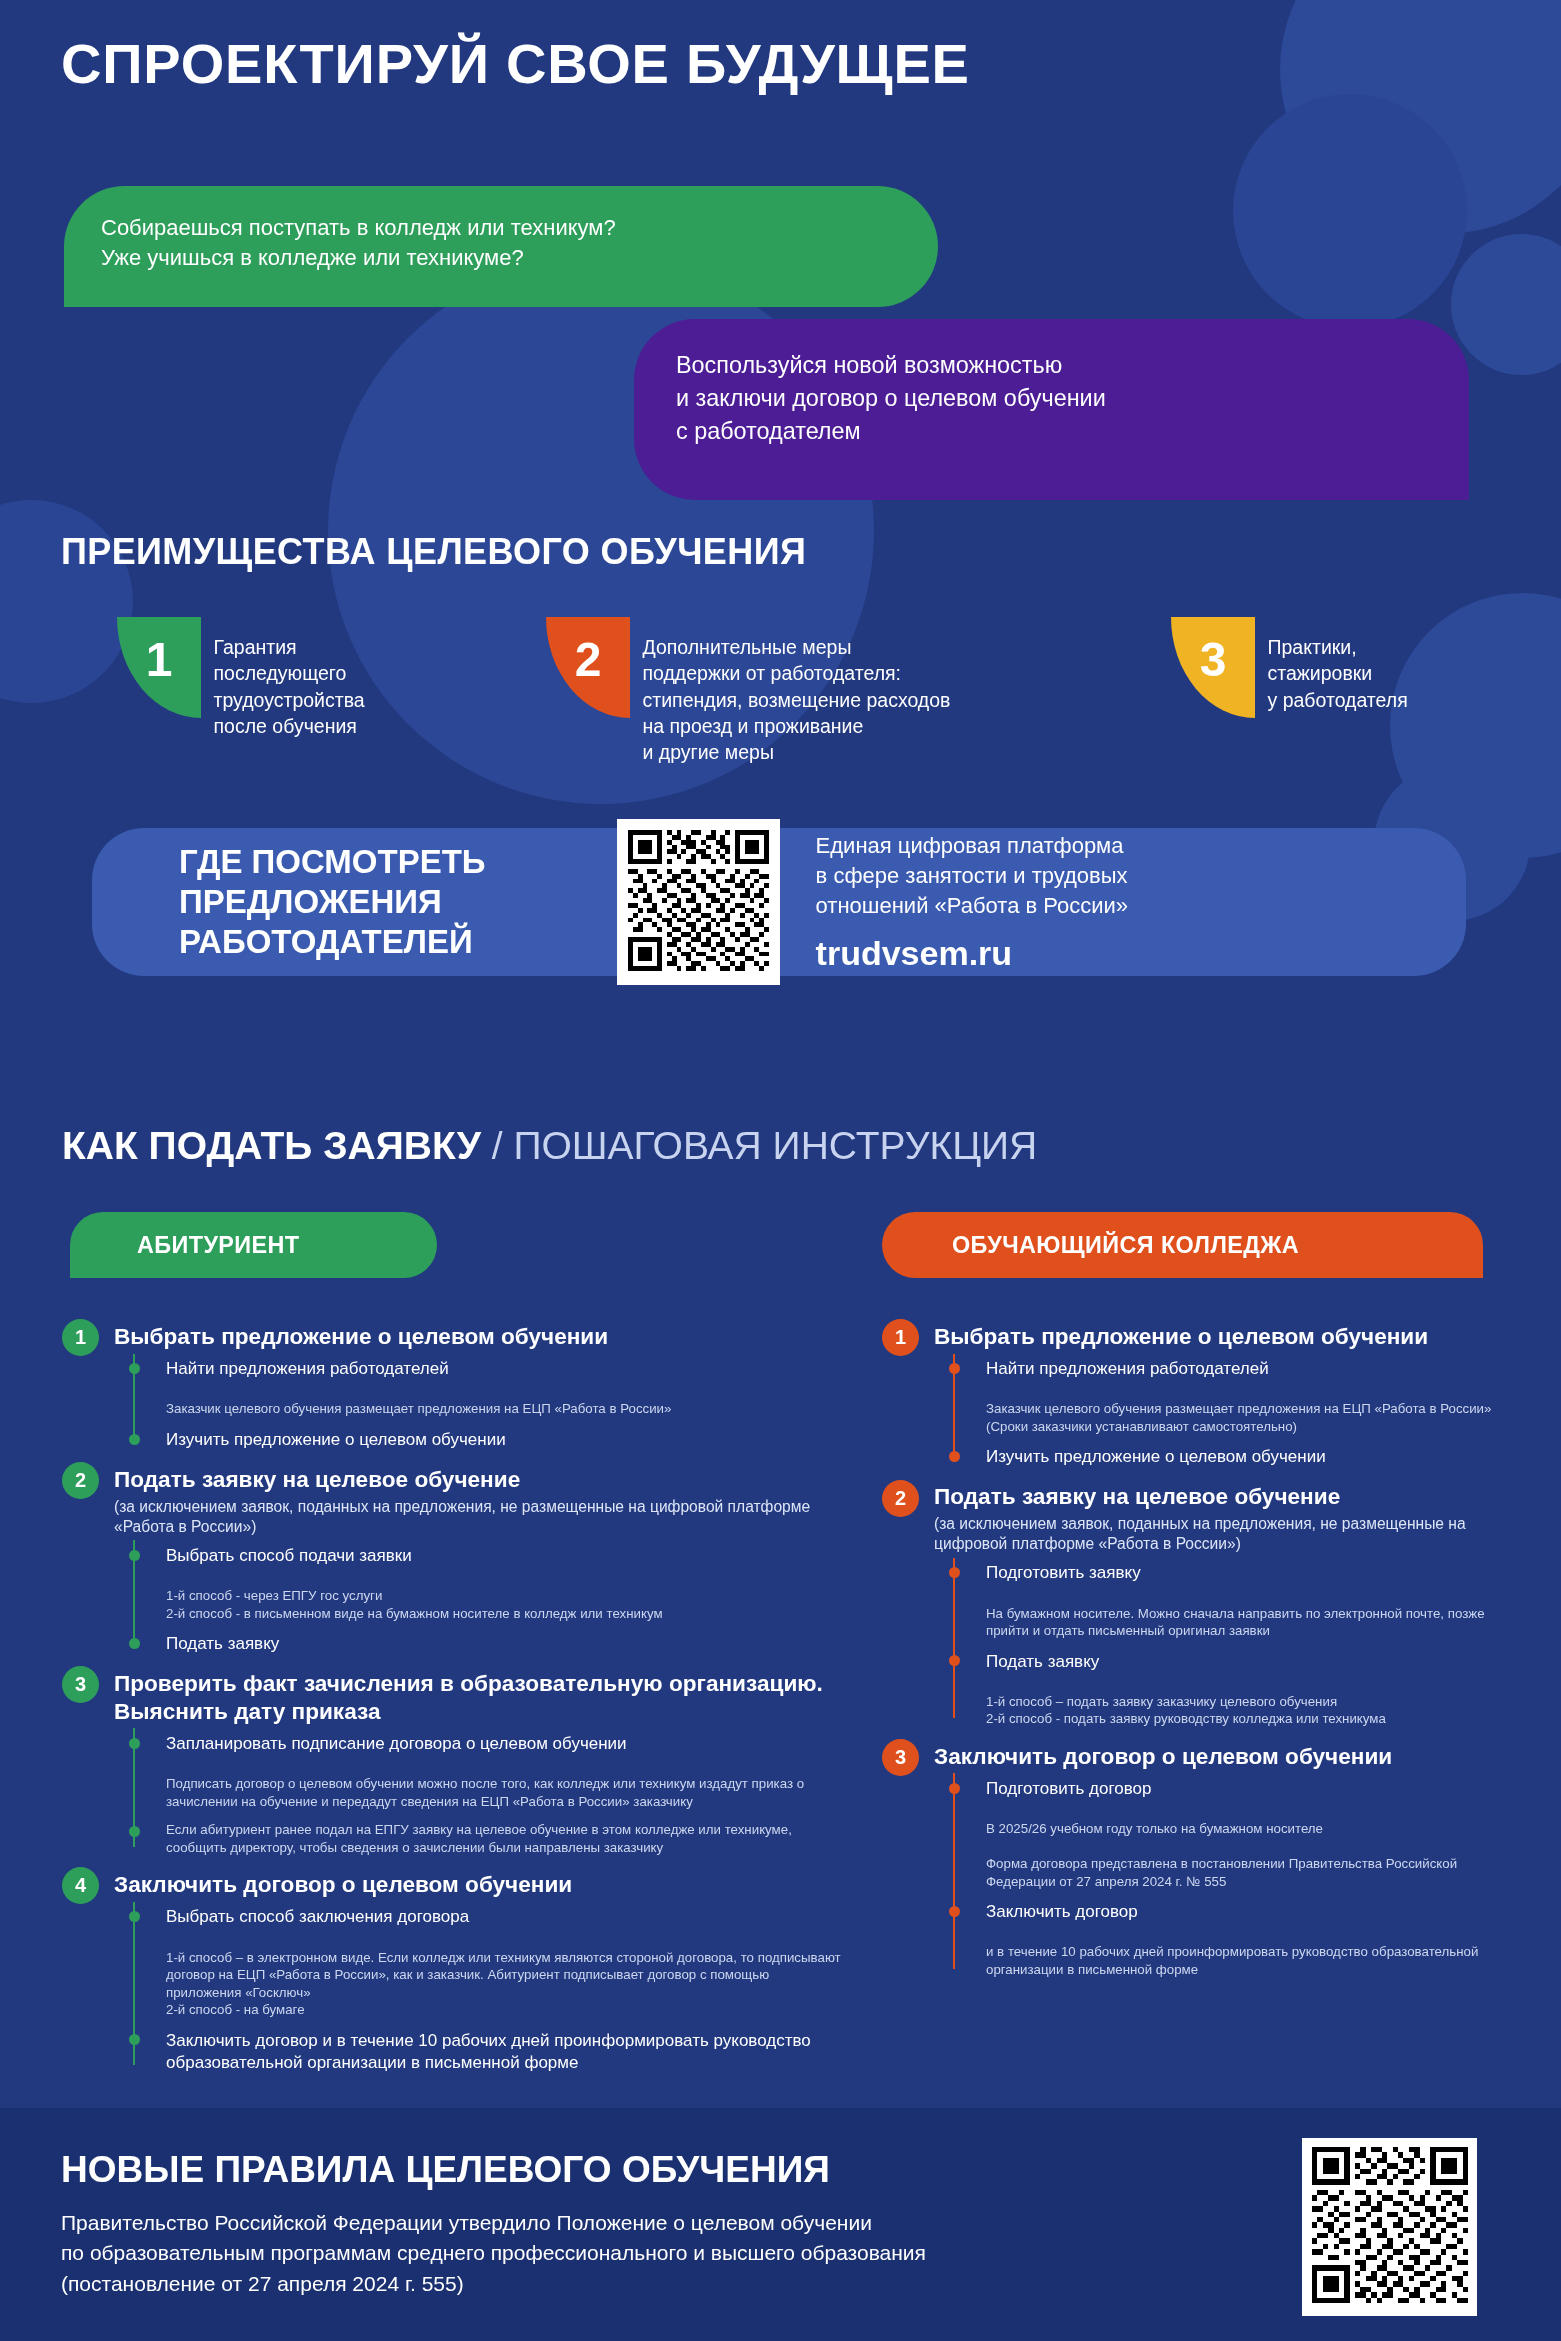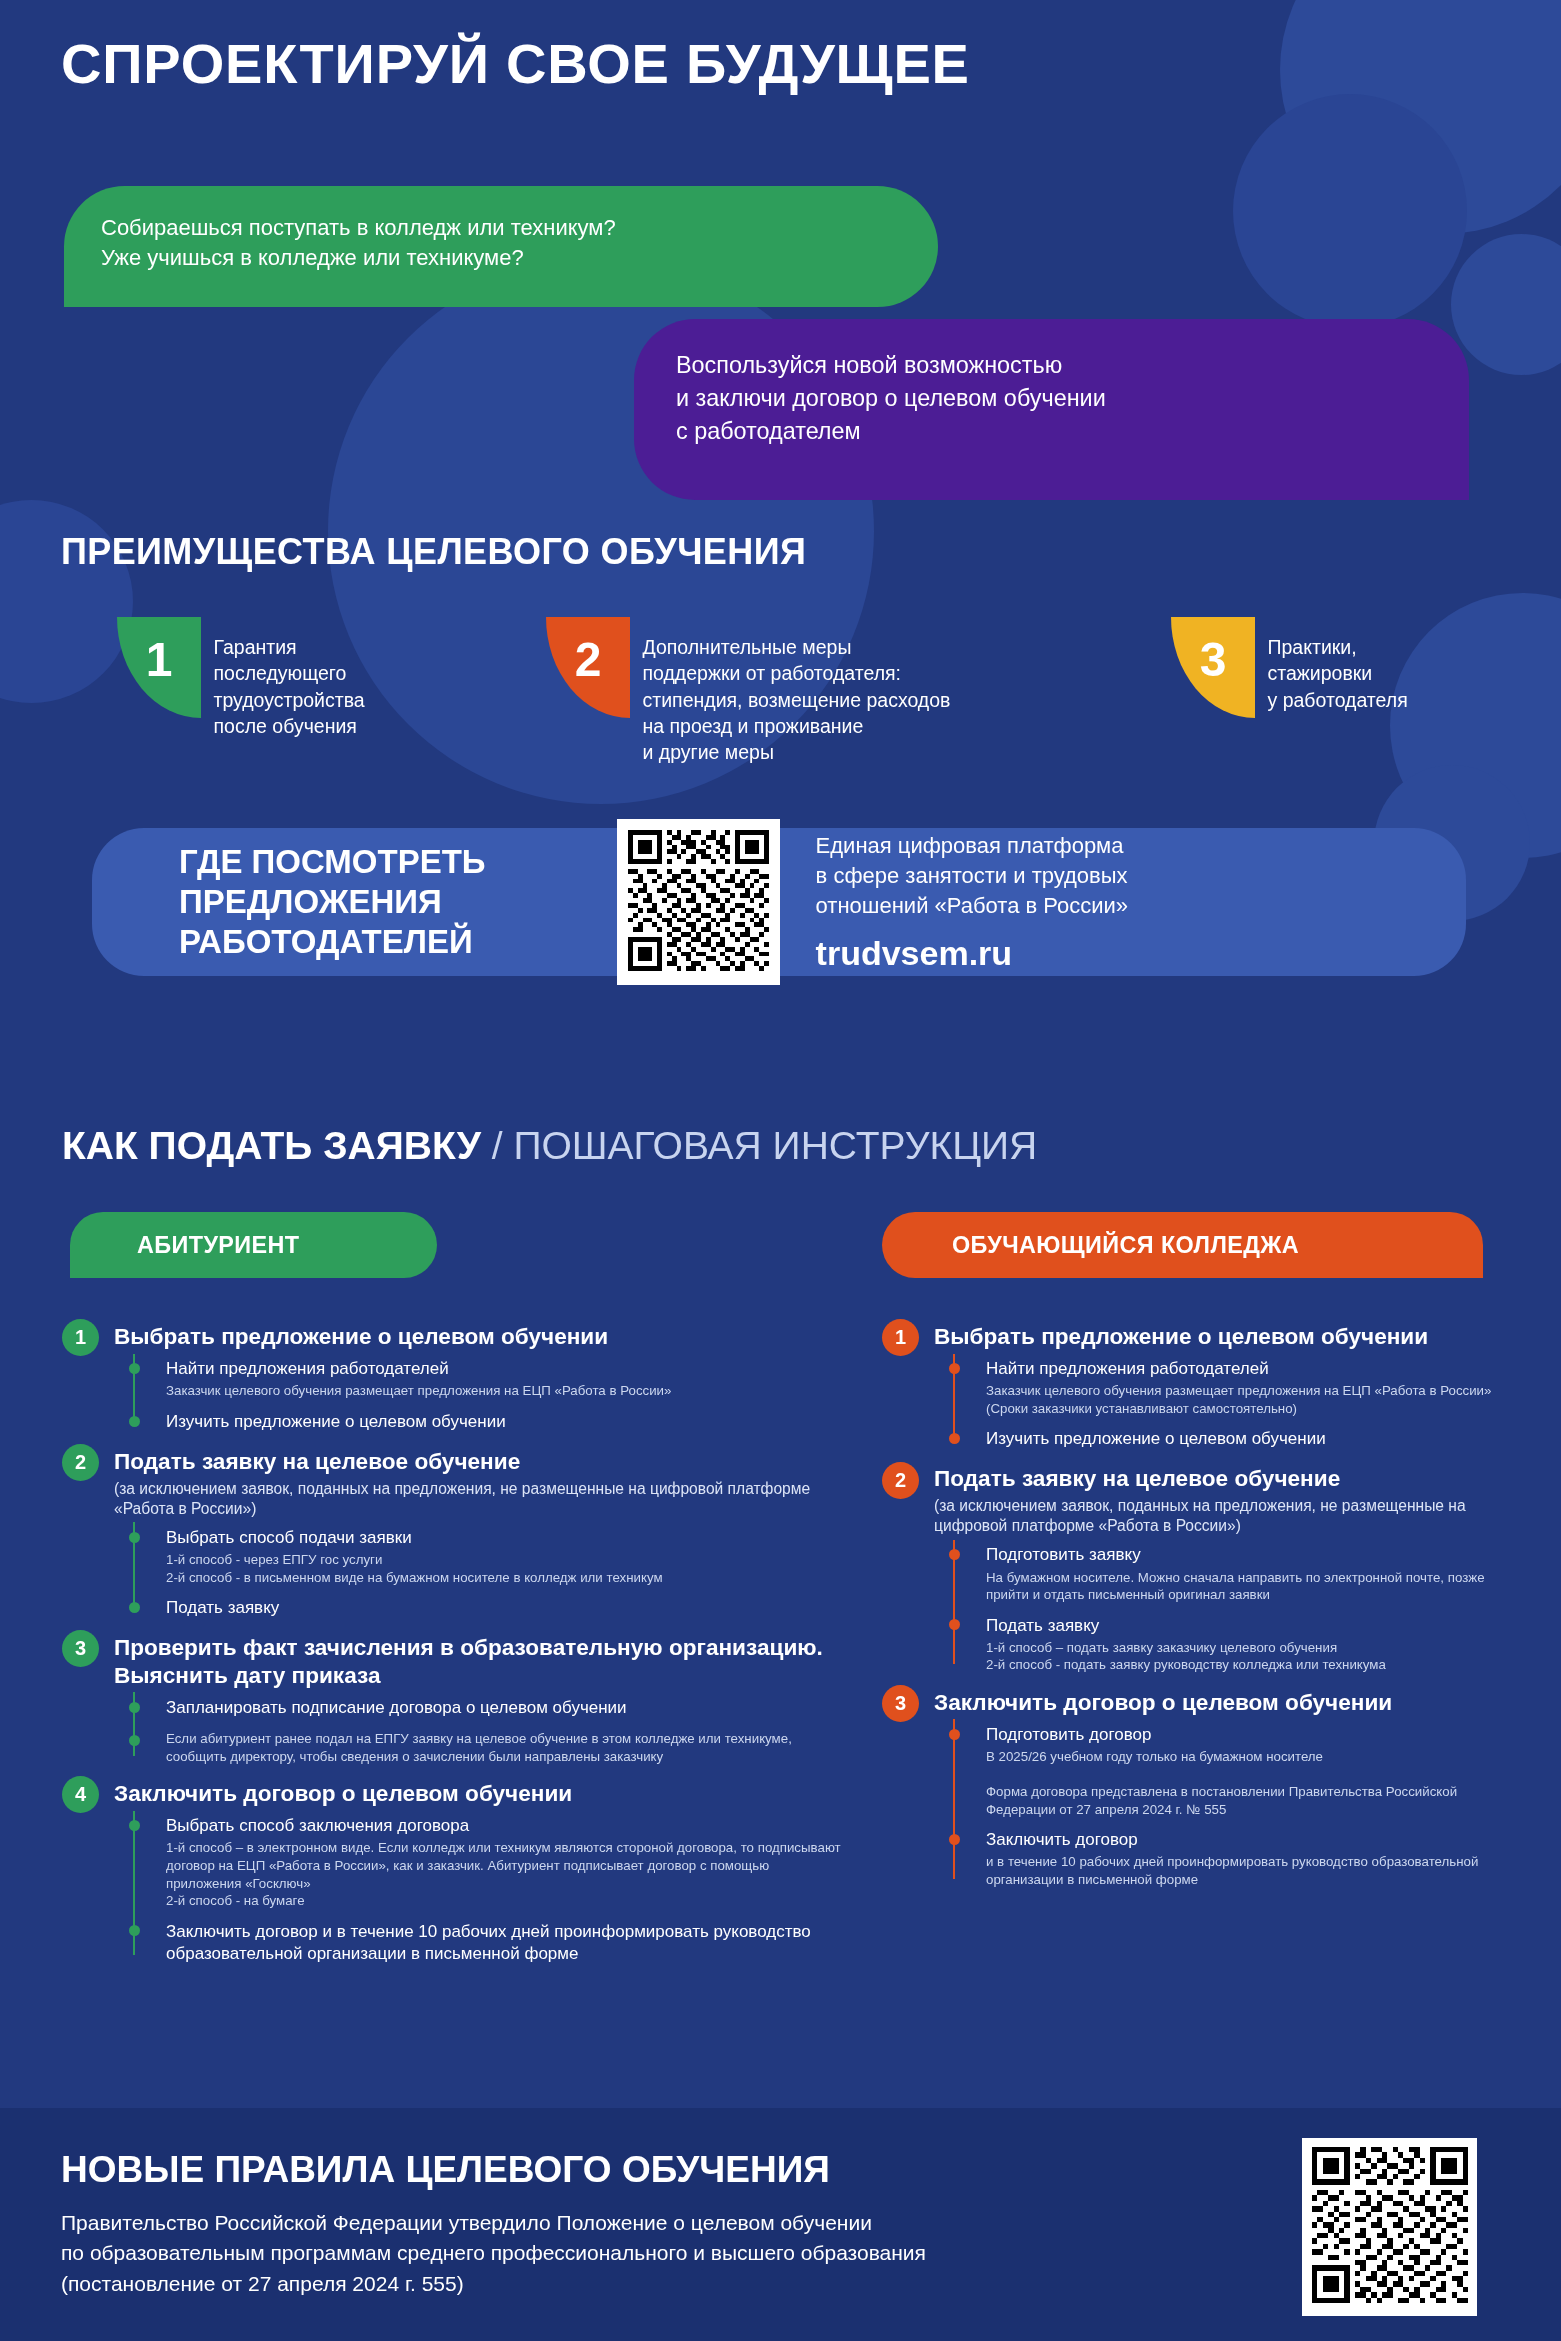--- a/index.html
+++ b/index.html
@@ -124,21 +124,21 @@
   .line-green:before { background: #2e9e5b; }
   .line-orange:before { background: #e0501d; }
   .sub { position: relative; margin-bottom: 11px; }
   .sub .dot {
     position: absolute; left: -37px; top: 4.7px;
     width: 11px; height: 11px; border-radius: 50%;
   }
   .dot-green { background: #2e9e5b; }
   .dot-orange { background: #e0501d; }
   .sub .lbl { color: #ffffff; font-size: 17px; line-height: 1.3; }
-  .sub .det { color: #ccd7ef; font-size: 13.3px; line-height: 1.32; margin-top: 2px; }
+  .sub .det { color: #ccd7ef; font-size: 13.3px; line-height: 1.32; margin-top: 20px; }
 
   .footer {
     position: absolute; left: 0; bottom: 0; width: 1561px; height: 234px;
     background: #1b3070;
   }
   .f-title { position: absolute; left: 61px; top: 41px; color: #fff; font-weight: bold; font-size: 37px; }
   .f-text { position: absolute; left: 61px; top: 100px; color: #fff; font-size: 21px; line-height: 1.45; width: 1132px; }
   .f-qr { position: absolute; right: 84px; top: 30px; background: #fff; padding: 9.4px; }
 </style>
 </head>
@@ -459,20 +459,21 @@
       </div>
     </div>
 
     <div class="step">
       <div class="step-circle c-green">3</div>
       <div class="step-title">Проверить факт зачисления в образовательную организацию. Выяснить дату приказа</div>
       <div class="sub-wrap line-green">
         <div class="sub">
           <span class="dot dot-green"></span>
           <div class="lbl">Запланировать подписание договора о целевом обучении</div>
+          <div class="det" style="white-space: pre-line;">Подписать договор о целевом обучении можно после того, как колледж или техникум издадут приказ о зачислении на обучение и передадут сведения на ЕЦП «Работа в России» заказчику</div>
         </div>
         <div class="sub">
           <span class="dot dot-green"></span>
           <div class="det" style="font-size:13.3px; color:#ccd7ef; margin-top:0;">Если абитуриент ранее подал на ЕПГУ заявку на целевое обучение в этом колледже или техникуме, сообщить директору, чтобы сведения о зачислении были направлены заказчику</div>
         </div>
       </div>
     </div>
 
     <div class="step">
       <div class="step-circle c-green">4</div>

